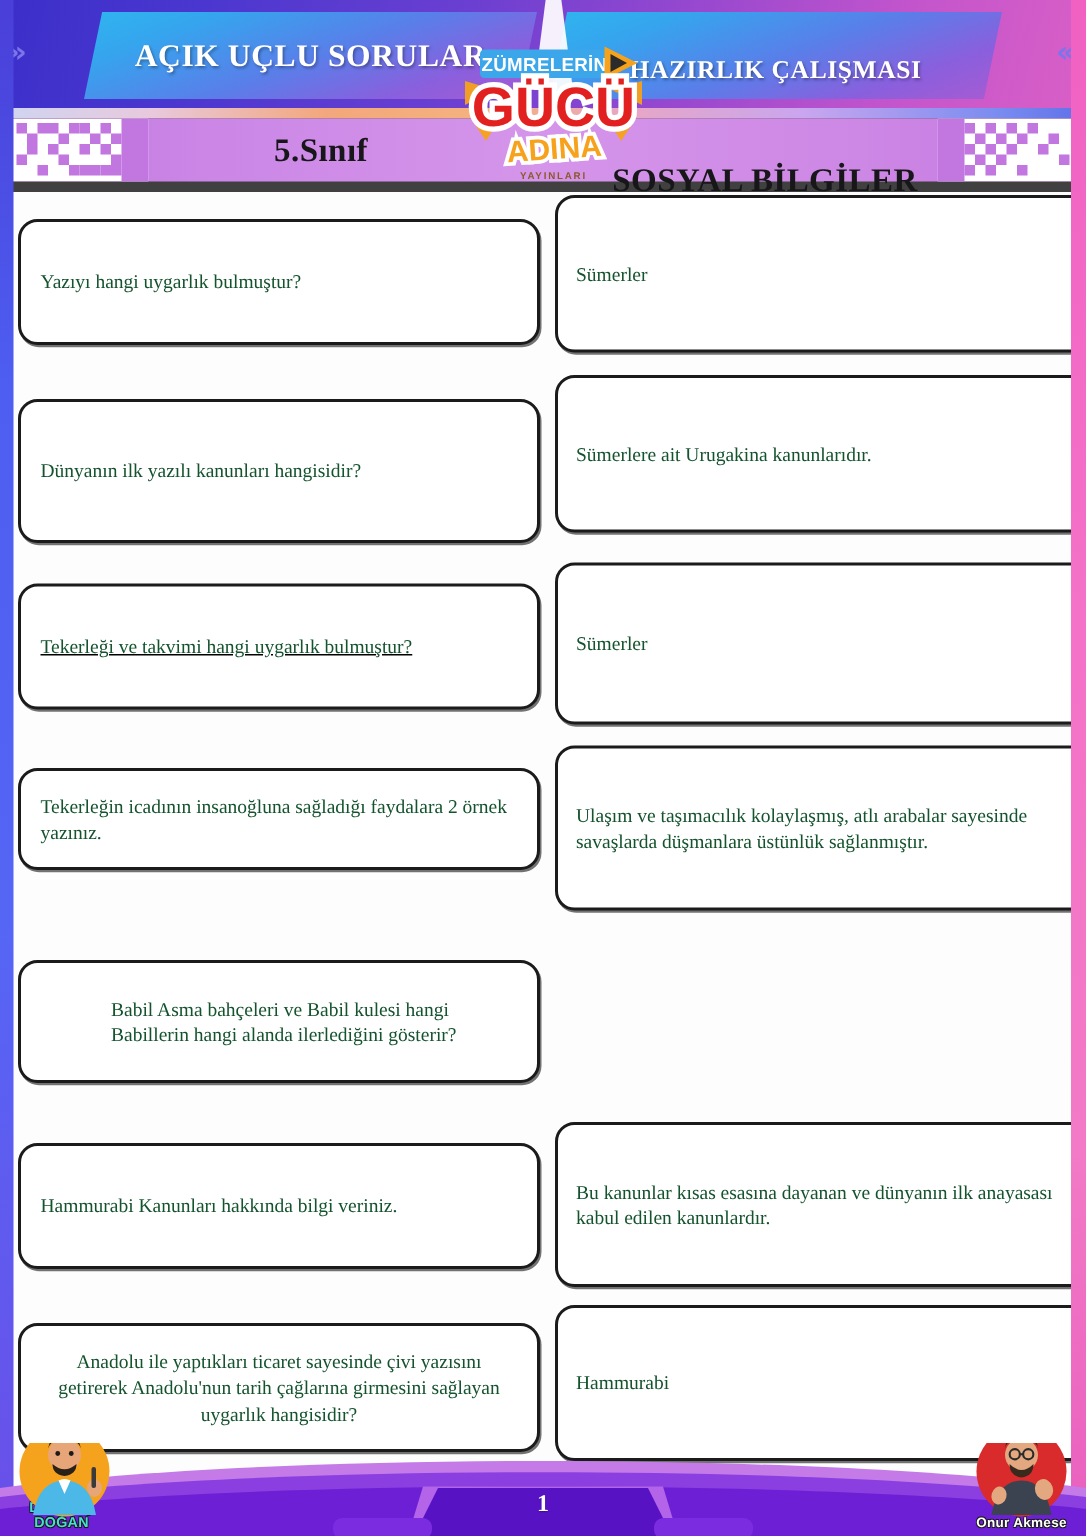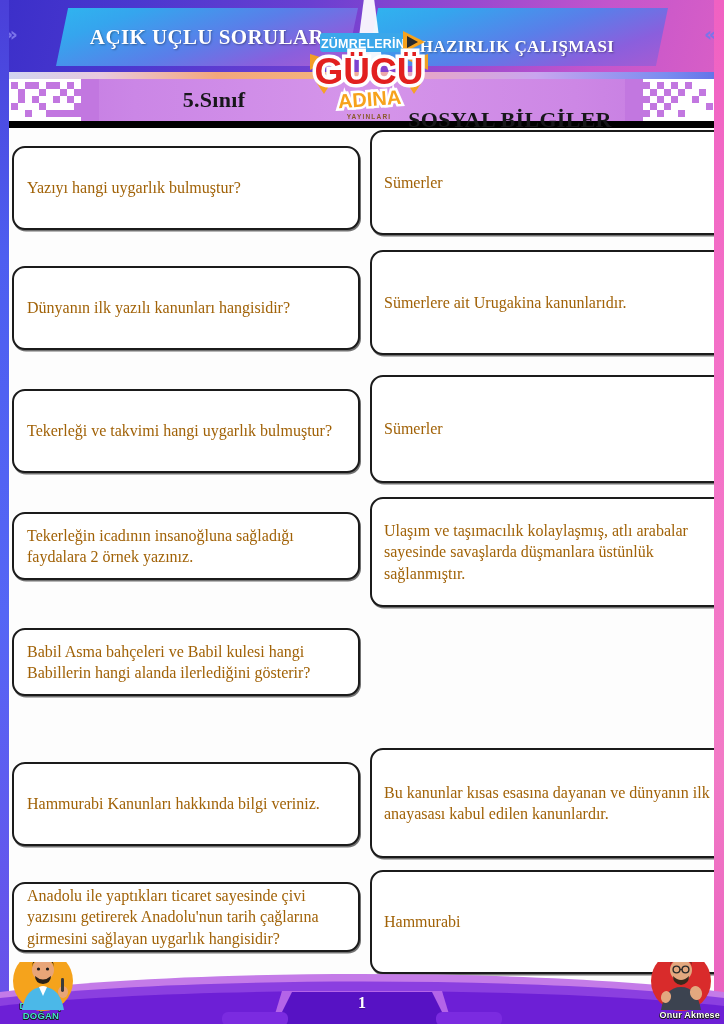--- a/index.html
+++ b/index.html
@@ -85,21 +85,21 @@
     line-height: 1.15;
     padding: 0 10px;
   }
   .hdr-title.small { font-size: 17px; }
 
   
   .subband-wrap {
     position: relative;
     width: 724px;
     height: 56px;
-    background: #000000;
+    background: #404040;
     z-index: 3;
   }
   .subband-top-glow {
     position: absolute;
     left: 0; top: 0;
     width: 724px; height: 7px;
     background: linear-gradient(90deg, #cfd5f2 0%, #e8c9dd 14%, #f3a77c 30%, #f5b27d 44%, #e7a6c6 58%, #c9a6ef 74%, #7a8cf0 92%, #5f6fe8 100%);
   }
   .subband {
     position: absolute;
@@ -155,22 +155,22 @@
     background: #ffffff;
     display: flex;
     align-items: center;
     box-shadow: 1px 1.5px 0 rgba(0,0,0,0.55);
   }
   .q-box { left: 3px; width: 348px; }
   .a-box { left: 361px; width: 372px; }
 
   .q-text, .a-text {
     font-family: "Liberation Serif", serif;
-    font-size: 16px;
-    color: #a16207;
+    font-size: 13px;
+    color: #14532d;
     line-height: 1.34;
     padding: 0 13px;
   }
   .a-text { padding: 0 12px; }
 
   
   .footer {
     position: absolute;
     left: 0; bottom: 0;
     width: 724px; height: 62px;
@@ -339,63 +339,63 @@
     <div class="qa-row" style="top:0px;height:118px;">
       <div class="q-box" style="top:16px;height:84px;">
         <div class="q-text">Yazıyı hangi uygarlık bulmuştur?</div>
       </div>
       <div class="a-box" style="top:0px;height:105px;">
         <div class="a-text">Sümerler</div>
       </div>
     </div>
 
     <div class="qa-row" style="top:120px;height:118px;">
-      <div class="q-box" style="top:16px;height:84px;">
+      <div class="q-box" style="top:16px;height:96px;">
         <div class="q-text">Dünyanın ilk yazılı kanunları hangisidir?</div>
       </div>
       <div class="a-box" style="top:0px;height:105px;border-radius:13px;">
         <div class="a-text">Sümerlere ait Urugakina kanunlarıdır.</div>
       </div>
     </div>
 
     <div class="qa-row" style="top:245px;height:122px;">
-      <div class="q-box" style="top:14px;height:84px;">
+      <div class="q-box" style="top:14px;height:84px;text-decoration:underline;">
         <div class="q-text">Tekerleği ve takvimi hangi uygarlık bulmuştur?</div>
       </div>
       <div class="a-box" style="top:0px;height:108px;">
         <div class="a-text">Sümerler</div>
       </div>
     </div>
 
     <div class="qa-row" style="top:367px;height:124px;">
       <div class="q-box" style="top:15px;height:68px;">
         <div class="q-text">Tekerleğin icadının insanoğluna sağladığı faydalara 2 örnek yazınız.</div>
       </div>
       <div class="a-box" style="top:0px;height:110px;align-items:center;">
         <div class="a-text">Ulaşım ve taşımacılık kolaylaşmış, atlı arabalar sayesinde savaşlarda düşmanlara üstünlük sağlanmıştır.</div>
       </div>
     </div>
 
     <div class="qa-row" style="top:492px;height:126px;">
-      <div class="q-box" style="top:6px;height:68px;">
+      <div class="q-box" style="top:18px;height:82px;padding-left:47px;">
         <div class="q-text">Babil Asma bahçeleri ve Babil kulesi hangi Babillerin hangi alanda ilerlediğini gösterir?</div>
       </div>
     </div>
 
     <div class="qa-row" style="top:618px;height:122px;">
       <div class="q-box" style="top:14px;height:84px;">
         <div class="q-text">Hammurabi Kanunları hakkında bilgi veriniz.</div>
       </div>
       <div class="a-box" style="top:0px;height:110px;">
         <div class="a-text">Bu kanunlar kısas esasına dayanan ve dünyanın ilk anayasası kabul edilen kanunlardır.</div>
       </div>
     </div>
 
     <div class="qa-row" style="top:740px;height:104px;">
-      <div class="q-box" style="top:12px;height:70px;">
+      <div class="q-box" style="top:12px;height:86px;text-align:center;">
         <div class="q-text">Anadolu ile yaptıkları ticaret sayesinde çivi yazısını getirerek Anadolu'nun tarih çağlarına girmesini sağlayan uygarlık hangisidir?</div>
       </div>
       <div class="a-box" style="top:0px;height:104px;">
         <div class="a-text">Hammurabi</div>
       </div>
     </div>
 
   </div>
 
   <div class="footer">
@@ -441,16 +441,16 @@
       <path d="M29,28 q8,8 16,0 q0,8 -8,9 q-8,-1 -8,-9 Z" fill="#3a2a1e"></path>
       <g fill="none" stroke="#2a2a2a" stroke-width="1.4">
         <circle cx="32.5" cy="21.5" r="3.4"></circle>
         <circle cx="41.5" cy="21.5" r="3.4"></circle>
         <line x1="35.9" y1="21.5" x2="38.1" y2="21.5"></line>
       </g>
       <path d="M17,62 q4,-23 20,-23 q16,0 20,23 Z" fill="#3c4350"></path>
       <ellipse cx="52" cy="45" rx="6" ry="7" fill="#e3a87f" transform="rotate(-18 52 45)"></ellipse>
       <ellipse cx="22" cy="49" rx="5" ry="6" fill="#e3a87f" transform="rotate(15 22 49)"></ellipse>
     </svg>
-    <div class="av-name" style="right:4px;left:auto;width:78px;bottom:4px;text-align:right;">Onur Akmese</div>
+    <div class="av-name" style="right:4px;left:auto;width:78px;bottom:4px;">Onur Akmese</div>
   </div>
 
 </div>
 
 </body></html>

